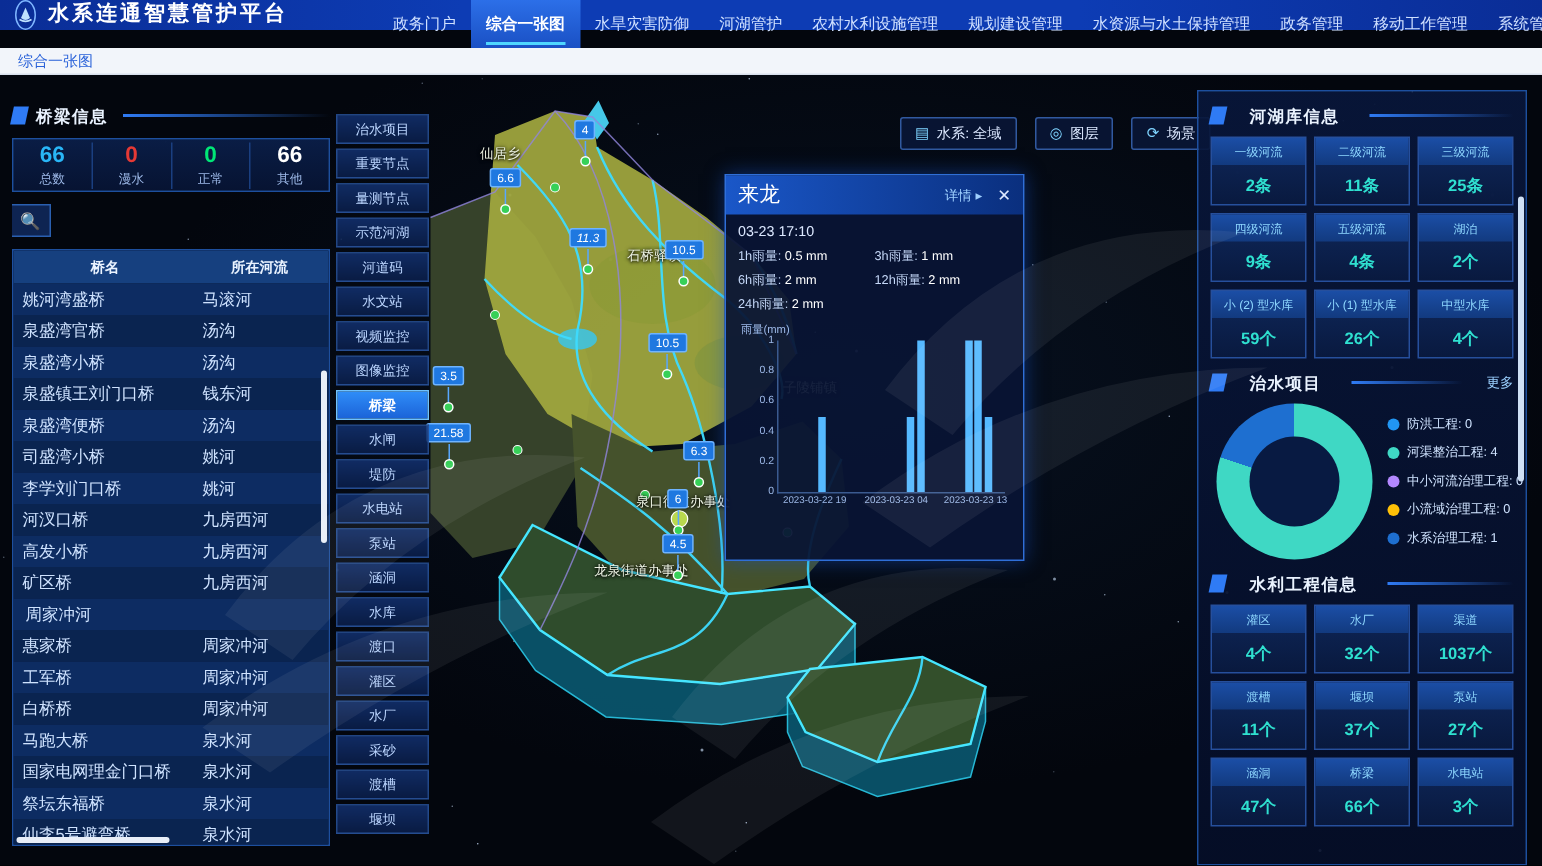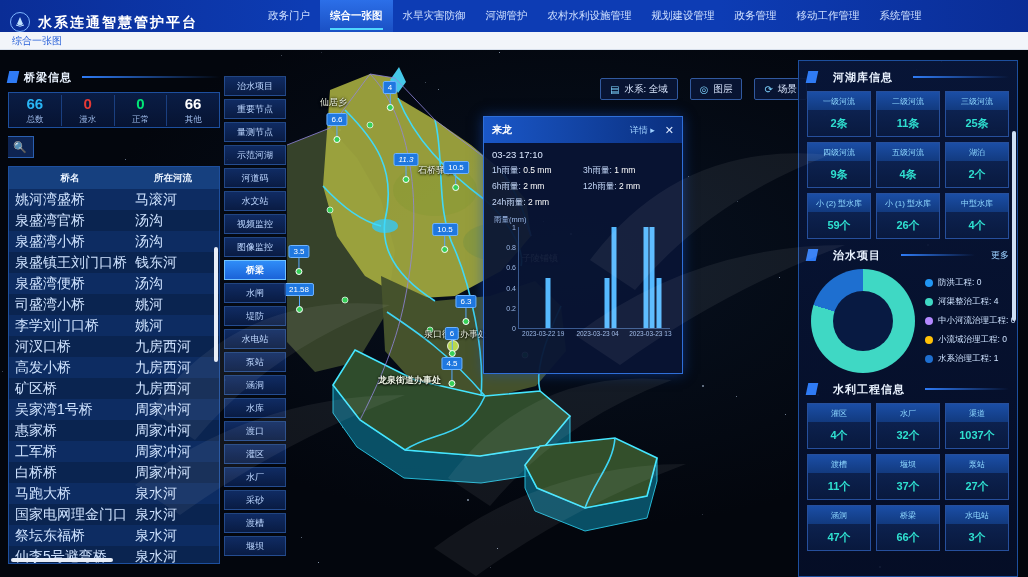--- a/index.html
+++ b/index.html
@@ -1,23 +1,23 @@
 <!DOCTYPE html>
 <html><head>
 <meta charset="utf-8">
 <style>
   * { margin:0; padding:0; box-sizing:border-box; }
   html,body { width:1028px; height:577px; overflow:hidden; background:#000; }
   body { font-family:"Liberation Sans","DejaVu Sans",sans-serif; }
   #app { position:relative; width:1028px; height:577px; background:#03060d; overflow:hidden; }
 
   
-  #topnav { position:absolute; left:0; top:0; width:1028px; height:32px;
+  #topnav { position:absolute; left:0; top:0; width:1028px; height:20px;
     background:linear-gradient(90deg,#0a2d96 0%,#0d3cb4 30%,#0d3cb4 70%,#0a2d96 100%);
-    display:flex; align-items:flex-end; z-index:50; }
+    display:flex; align-items:flex-start; z-index:50; }
   #logo { width:20px; height:20px; margin:0 8px 0 10px; border-radius:50%;
     border:1px solid #7fb6ff; display:flex; align-items:center; justify-content:center; }
   #app-title { color:#fff; font-size:14px; font-weight:bold; letter-spacing:2px; margin-right:60px; white-space:nowrap; }
   #nav-items { display:flex; height:32px; align-items:stretch; }
   .nav-item { color:#cfe0ff; font-size:10.5px; padding:0 10px; display:flex; align-items:center;
     cursor:pointer; white-space:nowrap; position:relative; }
   .nav-item.active { background:linear-gradient(180deg,#2c6fe8,#1a50c4); color:#fff; font-weight:bold; }
   .nav-item.active::after { content:""; position:absolute; left:10px; right:10px; bottom:2px; height:2px; background:#4fd6ff; }
 
   
@@ -49,21 +49,21 @@
   #search-btn { width:26px; border:1px solid #2a5fb0; border-left:none; background:rgba(16,40,90,.9);
     color:#7fd4ff; font-size:11px; display:flex; align-items:center; justify-content:center; cursor:pointer; }
   #bridge-table { margin-top:8px; border:1px solid #1d4f9e; background:rgba(6,18,48,.92); position:relative; height:398px; overflow:hidden; }
   .t-head { display:flex; background:#16407f; height:22px; }
   .t-head > div { font-size:9.5px; color:#eaf3ff; font-weight:bold; display:flex; align-items:center; justify-content:center; }
   .t-row { display:flex; height:21px; }
   .t-row:nth-child(odd) { background:#0d2c62; }
   .t-row:nth-child(even) { background:#0a2450; }
   .t-c1 { width:118px; padding-left:6px; display:flex; align-items:center; }
   .t-c2 { flex:1; display:flex; align-items:center; justify-content:flex-start; padding-left:8px; }
-  .t-row .t-c1, .t-row .t-c2 { font-size:14px; color:#cfe3ff; white-space:nowrap; overflow:hidden; }
+  .t-row .t-c1, .t-row .t-c2 { font-size:11px; color:#cfe3ff; white-space:nowrap; overflow:hidden; }
   .t-head .t-c1 { justify-content:center; padding-left:4px;text-align:right; }
   #lscroll-v { position:absolute; right:1px; top:80px; width:4px; height:115px; background:#e8eef8; border-radius:2px; }
   #lscroll-h { position:absolute; left:2px; bottom:1px; width:102px; height:4px; background:#e8eef8; border-radius:2px; }
 
   
   #layer-strip { position:absolute; left:224px; top:76px; width:62px; z-index:25; display:flex; flex-direction:column; gap:3px; }
   .layer-item { height:20px; background:linear-gradient(180deg,rgba(18,48,110,.88),rgba(10,30,74,.88));
     border:1px solid rgba(58,110,190,.5); color:#bcd6ff; font-size:9px; display:flex;
     align-items:center; justify-content:center; cursor:pointer; white-space:nowrap; }
   .layer-item.active { background:linear-gradient(180deg,#2f8df8,#1b63d8); color:#fff; font-weight:bold; border-color:#6fc2ff; }
@@ -80,21 +80,21 @@
   
   #map-controls { position:absolute; left:600px; top:78px; display:flex; gap:12px; z-index:20; }
   .map-btn { height:22px; background:rgba(9,22,56,.85); border:1px solid #31599f; border-radius:2px;
     color:#dce8ff; font-size:9.5px; display:flex; align-items:center; gap:5px; padding:0 9px; cursor:pointer; }
   .map-btn .mb-icon { color:#7fd4ff; font-size:10px; }
 
   
   #popup { position:absolute; left:483px; top:116px; width:200px; height:258px; z-index:22;
     background:rgba(8,20,52,.94); border:1px solid #2f6fd8; box-shadow:0 0 12px rgba(20,80,200,.5); }
   #popup-head { height:26px; background:linear-gradient(90deg,#1a57c8,#0a2f7e); display:flex; align-items:center; padding:0 8px; }
-  #popup-title { color:#fff; font-size:10px; font-weight:bold; flex:0 0 auto; }
+  #popup-title { color:#fff; font-size:14px; font-weight:normal; flex:0 0 auto; }
   #popup-detail { margin-left:auto; color:#9fd0ff; font-size:9px; cursor:pointer; }
   #popup-close { color:#dce8ff; font-size:11px; margin-left:10px; cursor:pointer; }
   #popup-body { padding:6px 8px 4px 8px; }
   #popup-time { color:#dce8ff; font-size:9.5px; margin-bottom:5px; }
   #popup-metrics { display:flex; flex-wrap:wrap; }
   .metric { width:50%; color:#c5d8f8; font-size:8.5px; margin-bottom:4px; white-space:nowrap; }
   .metric b { color:#fff; font-weight:normal; }
   
   #chart { position:relative; margin-top:2px; height:128px; }
   #chart-ylabel { position:absolute; left:2px; top:0; color:#9db9e8; font-size:7.5px; }
@@ -139,20 +139,21 @@
         </svg>
     </div>
     <div id="app-title">水系连通智慧管护平台</div>
     <div id="nav-items">
         <div class="nav-item">政务门户</div>
         <div class="nav-item active">综合一张图</div>
         <div class="nav-item">水旱灾害防御</div>
         <div class="nav-item">河湖管护</div>
         <div class="nav-item">农村水利设施管理</div>
         <div class="nav-item">规划建设管理</div>
+        <div class="nav-item">水资源与水土保持管理</div>
         <div class="nav-item">政务管理</div>
         <div class="nav-item">移动工作管理</div>
         <div class="nav-item">系统管理</div>
       </div>
 
   </div>
 
   <div id="crumbbar">
     <div id="crumb">综合一张图</div>
   </div>
@@ -285,24 +286,24 @@
       <div class="star" style="width: 1px; height: 1px; left: 736.198px; top: 345.861px; opacity: 0.63;"></div>
       <div class="star" style="width: 1px; height: 1px; left: 902.193px; top: 439.495px; opacity: 0.84;"></div>
       <div class="star" style="width: 1px; height: 1px; left: 496.798px; top: 497.754px; opacity: 0.84;"></div>
     </div>
 
   <div id="map-overlays">
       <div class="map-label" style="left: 320px; top: 96px;">仙居乡</div>
       <div class="map-label" style="left: 418px; top: 164px;">石桥驿镇</div>
       <div class="map-label" style="left: 522px; top: 252px;">子陵铺镇</div>
       <div class="map-label" style="left: 424px; top: 328px;">泉口街道办事处</div>
-      <div class="map-label" style="left: 378px; top: 374px; font-weight: bold;">龙泉街道办事处</div>
+      <div class="map-label" style="left: 396px; top: 374px;">龙泉街道办事处</div>
       <div class="marker" style="left: 390px; top: 76px;"><div class="marker-tag">4</div><div class="marker-stem"></div><div class="marker-dot"></div></div>
       <div class="marker" style="left: 337px; top: 108px;"><div class="marker-tag">6.6</div><div class="marker-stem"></div><div class="marker-dot"></div></div>
-      <div class="marker" style="left: 406px; top: 148px; font-style: italic;"><div class="marker-tag">11.3</div><div class="marker-stem"></div><div class="marker-dot"></div></div>
+      <div class="marker" style="left: 392px; top: 148px; font-style: italic;"><div class="marker-tag">11.3</div><div class="marker-stem"></div><div class="marker-dot"></div></div>
       <div class="marker" style="left: 456px; top: 156px;"><div class="marker-tag">10.5</div><div class="marker-stem"></div><div class="marker-dot"></div></div>
       <div class="marker" style="left: 445px; top: 218px;"><div class="marker-tag">10.5</div><div class="marker-stem"></div><div class="marker-dot"></div></div>
       <div class="marker" style="left: 299px; top: 240px;"><div class="marker-tag">3.5</div><div class="marker-stem"></div><div class="marker-dot"></div></div>
       <div class="marker" style="left: 299px; top: 278px;"><div class="marker-tag">21.58</div><div class="marker-stem"></div><div class="marker-dot"></div></div>
       <div class="marker" style="left: 466px; top: 290px;"><div class="marker-tag">6.3</div><div class="marker-stem"></div><div class="marker-dot"></div></div>
       <div class="marker" style="left: 452px; top: 322px;"><div class="marker-tag">6</div><div class="marker-stem"></div><div class="marker-dot"></div></div>
       <div class="marker" style="left: 452px; top: 352px;"><div class="marker-tag">4.5</div><div class="marker-stem"></div><div class="marker-dot"></div></div>
     </div>
 
   <div id="map-controls">
@@ -389,21 +390,20 @@
           </div>
           <div class="t-row">
             <div class="t-c1">高发小桥</div>
             <div class="t-c2">九房西河</div>
           </div>
           <div class="t-row">
             <div class="t-c1">矿区桥</div>
             <div class="t-c2">九房西河</div>
           </div>
           <div class="t-row">
-            <div class="t-c1">吴家湾1号桥</div>
             <div class="t-c2">周家冲河</div>
           </div>
           <div class="t-row">
             <div class="t-c1">惠家桥</div>
             <div class="t-c2">周家冲河</div>
           </div>
           <div class="t-row">
             <div class="t-c1">工军桥</div>
             <div class="t-c2">周家冲河</div>
           </div>

